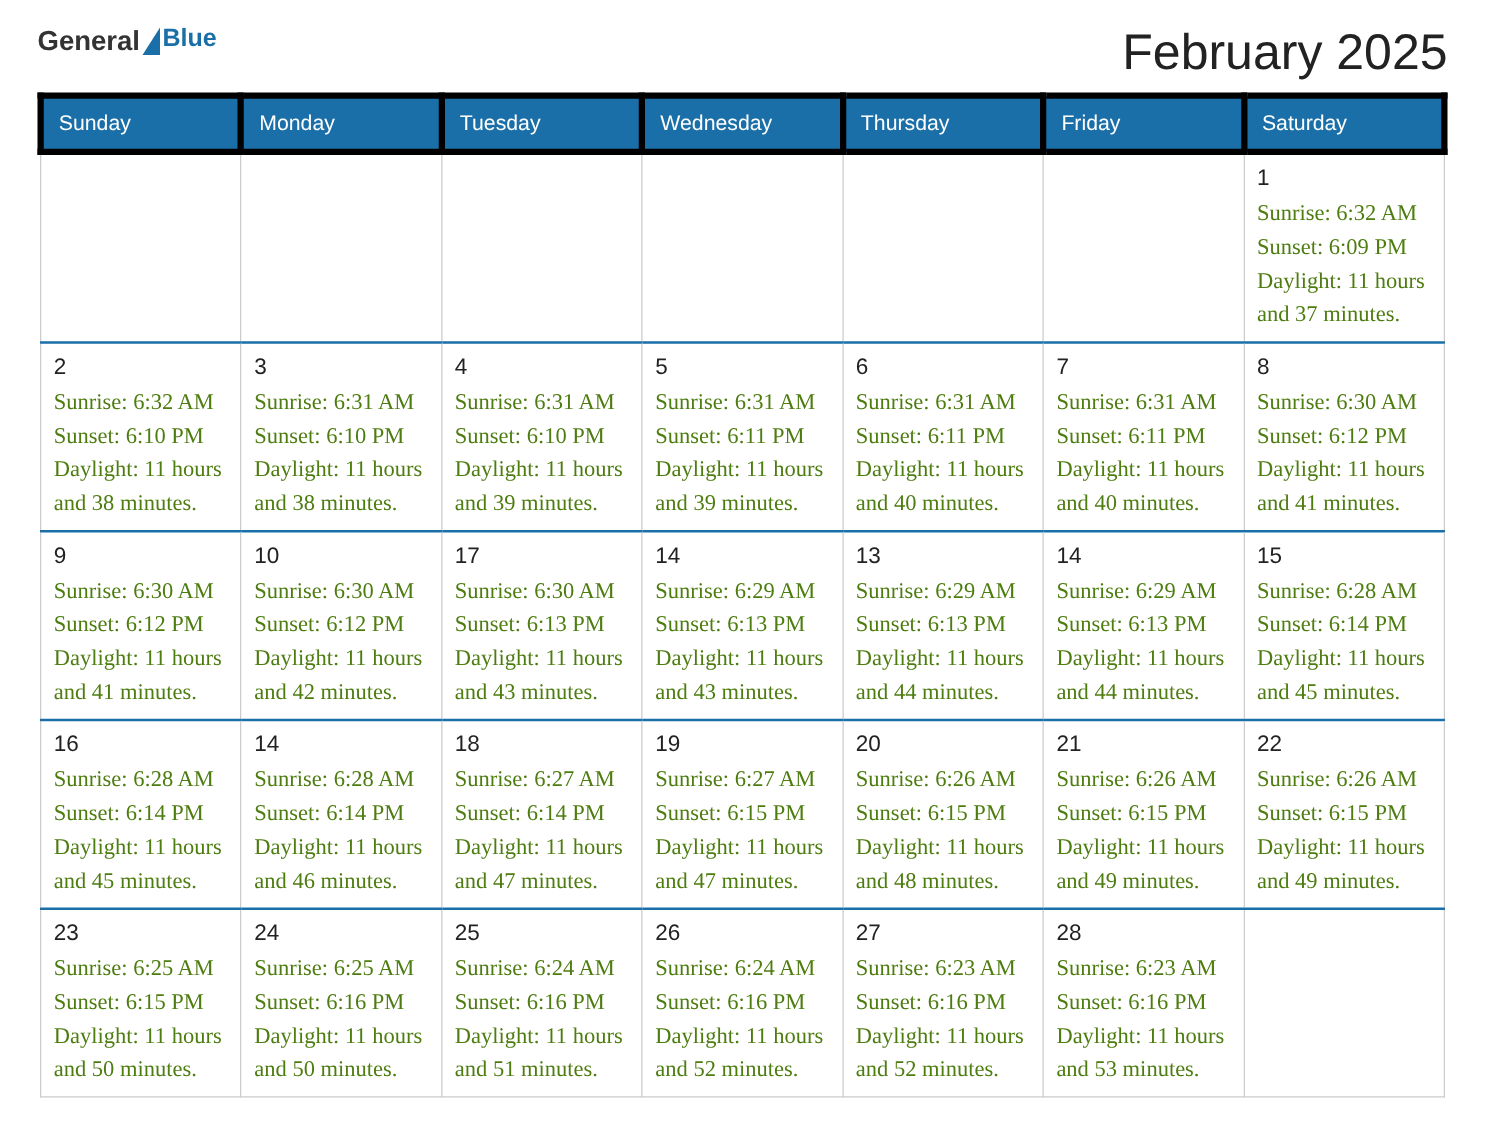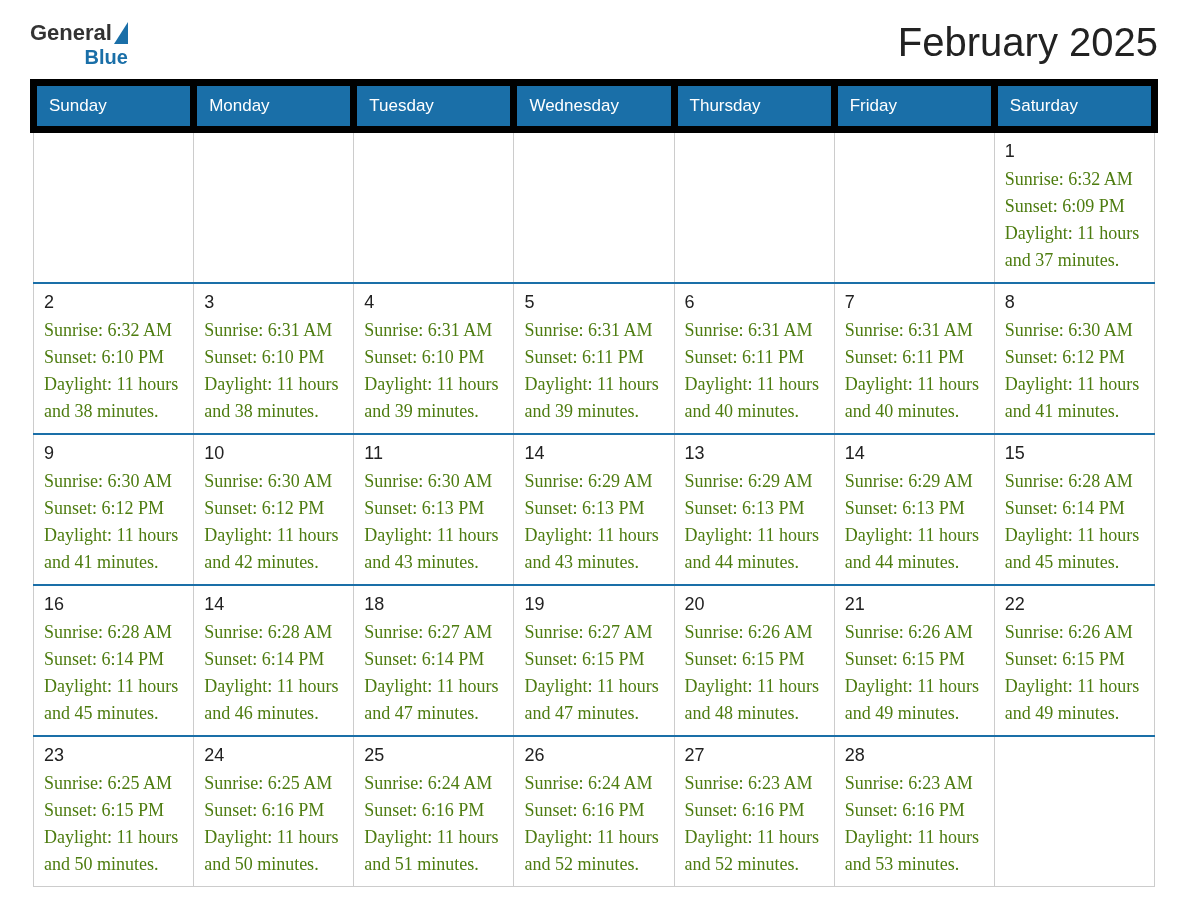--- a/index.html
+++ b/index.html
@@ -11,22 +11,22 @@
       padding: 20px 30px;
     }
     .header {
       display: flex;
       justify-content: space-between;
       align-items: flex-start;
       margin-bottom: 10px;
     }
     .logo {
       display: flex;
-      flex-direction: column;
-      align-items: flex-end;
+      flex-direction: row;
+      align-items: flex-start;
     }
     .logo-top {
       display: flex;
       align-items: center;
     }
     .logo-general {
       font-size: 22px;
       font-weight: bold;
       color: #333;
     }
@@ -63,21 +63,21 @@
       border-collapse: collapse;
       margin-top: 10px;
     }
     .calendar th {
       background-color: #1a6fa8;
       color: #fff;
       text-align: left;
       padding: 10px 12px;
       font-size: 17px;
       font-weight: normal;
-      border: 7px solid #000000;
+      border: 5px solid #000000;
     }
     .calendar td {
       border: 1px solid #ccc;
       vertical-align: top;
       padding: 8px 10px;
       width: calc(100% / 7);
       min-height: 110px;
       height: 120px;
     }
     .day-number {
@@ -204,21 +204,21 @@
 and 41 minutes.</div>
         </td>
         <td>
           <span class="day-number">10</span>
           <div class="day-info" style="white-space: pre-line;">Sunrise: 6:30 AM
 Sunset: 6:12 PM
 Daylight: 11 hours
 and 42 minutes.</div>
         </td>
         <td>
-          <span class="day-number">11</span>
+          <span class="day-number">17</span>
           <div class="day-info" style="white-space: pre-line;">Sunrise: 6:30 AM
 Sunset: 6:13 PM
 Daylight: 11 hours
 and 43 minutes.</div>
         </td>
         <td>
           <span class="day-number">14</span>
           <div class="day-info" style="white-space: pre-line;">Sunrise: 6:29 AM
 Sunset: 6:13 PM
 Daylight: 11 hours

